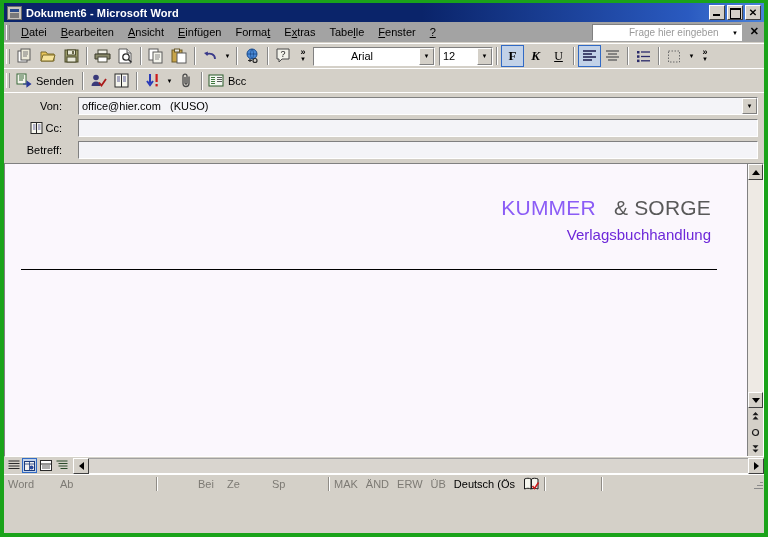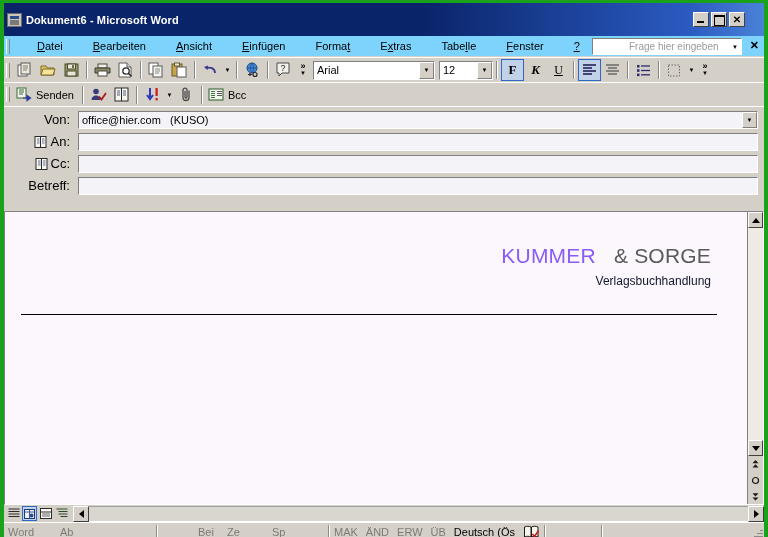--- a/index.html
+++ b/index.html
@@ -11,23 +11,23 @@
   #app{
     position:relative; width:768px; height:537px;
     background:#d4d0c8;
     border:4px solid #1aa31a;
     border-top-width:3px;
     border-bottom-width:4px;
   }
 
   
   .titlebar{
-    height:33px;
+    height:19px;
     background:linear-gradient(90deg,#0a246a 0%, #0a246a 55%, #2a5ac0 90%, #4a82d8 100%);
-    display:flex; align-items:center; padding:0 18px 0 3px;
+    display:flex; align-items:center; padding:0 2px 0 3px;
     color:#fff;
   }
   .tb-icon{
     width:15px;height:14px;margin-right:4px;flex:0 0 auto;
     background:#c8c4bc; border:1px solid #6b6b6b; position:relative;
   }
   .tb-icon:before{
     content:""; position:absolute; left:2px; top:2px; width:9px;height:3px;
     background:#2a4a8a;
   }
@@ -47,22 +47,22 @@
     display:flex;align-items:center;justify-content:center;
     font-size:9px; color:#000; line-height:1; position:relative;
     font-family:"Liberation Sans", sans-serif;
   }
   .gl-min:after{content:"";position:absolute;width:7px;height:2px;background:#000;bottom:3px;left:3px;}
   .gl-max:after{content:"";position:absolute;width:9px;height:8px;border:1px solid #000;border-top-width:2px;top:2px;left:2px;}
   .gl-close{font-size:10px;font-weight:bold;}
 
   
   .menubar{
-    height:21px; background:#7dd3fc; display:flex; align-items:center;
-    border-bottom:1px solid #d4d0c8; position:relative;gap:16px;
+    height:21px; background:#a3a3a3; display:flex; align-items:center;
+    border-bottom:1px solid #d4d0c8; position:relative;
   }
   .grip{
     width:4px; height:15px; margin:0 4px 0 2px;
     border-left:1px solid #fff; border-right:1px solid #888;
     flex:0 0 auto;
   }
   .menu-item{
     font-size:11px; color:#000; padding:2px 7px; white-space:nowrap;
     line-height:13px;
   }
@@ -119,21 +119,21 @@
   }
   .sendbtn span{margin-left:3px;}
 
   
   .mailhdr{
     background:#d4d0c8; padding:3px 6px 4px 6px;
     border-top:1px solid #fff;
   }
   .mrow{display:flex;align-items:center;height:19px;margin-bottom:3px;}
   .mlabel{
-    width:68px;flex:0 0 auto;font-size:13px;text-align:right;padding-right:8px;
+    width:68px;flex:0 0 auto;font-size:11px;text-align:right;padding-right:16px;
     display:flex;align-items:center;justify-content:flex-end;gap:3px;
   }
   .mfield{
     flex:1 1 auto;height:18px;background:#f4f4f8;
     border:1px solid; border-color:#808080 #ffffff #ffffff #808080;
     display:flex;align-items:center;
   }
   .mfield .txt{font-size:11px;padding-left:3px;color:#000;white-space:pre;}
   .mfield .cbtn{
     width:15px;height:16px;background:#d4d0c8;
@@ -154,21 +154,21 @@
   .letterhead{
     position:relative; padding:32px 22px 0 14px; display:flex; align-items:flex-start;
   }
   .slogan{
     font-size:14px; color:#9a939a; letter-spacing:0.2px; margin-top:12px;
   }
   .brand{margin-left:auto; text-align:right; padding-right:14px;}
   .brand .bname{font-size:21px; letter-spacing:0.2px; white-space:nowrap;}
   .brand .bname .g{color:#8b5cf6;}
   .brand .bname .d{color:#595959;margin-left:12px;}
-  .brand .bsub{font-size:12px;color:#0f172a;margin-top:6px;}
+  .brand .bsub{font-size:15px;color:#6d28d9;margin-top:6px;}
   .hrule{
     height:1px;background:#000;margin:26px 30px 0 16px;
   }
 
   
   .vsb{
     width:16px;flex:0 0 auto;background:#d4d0c8;display:flex;flex-direction:column;
     border-left:1px solid #808080;
   }
   .sbtn{
@@ -337,21 +337,21 @@
         <path d="M2 1h12v10H7l-3 3v-3H2z" fill="#f2f2ea" stroke="#4a4a4a"></path>
         <text x="8" y="9" font-size="9" text-anchor="middle" fill="#1a1a1a" font-family="Liberation Sans, sans-serif">?</text>
       </svg>
     </div>
 
     <div class="chev">
       <span class="c1">»</span>
       <span class="c2">▼</span>
     </div>
 
-    <div class="combo" style="width:122px;">
+    <div class="combo" style="width:122px;padding-left:34px;">
       <div class="val">Arial</div>
       <div class="cbtn">▼</div>
     </div>
     <div class="combo" style="width:54px;margin-left:4px;">
       <div class="val">12</div>
       <div class="cbtn">▼</div>
     </div>
 
     <div class="tbsep"></div>
 
@@ -459,49 +459,36 @@
   <div class="mailhdr">
 
     <div class="mrow">
       <div class="mlabel">Von:</div>
       <div class="mfield">
         <div class="txt">office@hier.com   (KUSO)</div>
         <div class="cbtn">▼</div>
       </div>
     </div>
 
+
     <div class="mrow">
       <div class="mlabel">
         <svg width="13" height="12" viewBox="0 0 13 12">
           <rect x="1" y="0.5" width="11" height="11" fill="#f6f6ee" stroke="#2a2a2a"></rect>
           <path d="M6.5 0.5v11" stroke="#2a2a2a"></path>
           <path d="M3 3h2.5M3 5h2.5M3 7h2.5M8 3h2.5M8 5h2.5M8 7h2.5" stroke="#4a4a8a" stroke-width="0.8"></path>
         </svg>
-        <span>An:</span>
+        <span>Cc:</span>
       </div>
       <div class="mfield">
         <div class="txt"></div>
       </div>
     </div>
 
-    <div class="mrow">
-      <div class="mlabel">
-        <svg width="13" height="12" viewBox="0 0 13 12">
-          <rect x="1" y="0.5" width="11" height="11" fill="#f6f6ee" stroke="#2a2a2a"></rect>
-          <path d="M6.5 0.5v11" stroke="#2a2a2a"></path>
-          <path d="M3 3h2.5M3 5h2.5M3 7h2.5M8 3h2.5M8 5h2.5M8 7h2.5" stroke="#4a4a8a" stroke-width="0.8"></path>
-        </svg>
-        <span>Cc:</span>
-      </div>
-      <div class="mfield">
-        <div class="txt"></div>
-      </div>
-    </div>
-
-    <div class="mrow" style="margin-bottom:12px;justify-content:center;">
+    <div class="mrow" style="margin-bottom:0;justify-content:center;">
       <div class="mlabel">Betreff:</div>
       <div class="mfield">
         <div class="txt"></div>
       </div>
     </div>
   </div>
 
   <div class="docwrap">
     <div class="page">
       <div class="letterhead">

